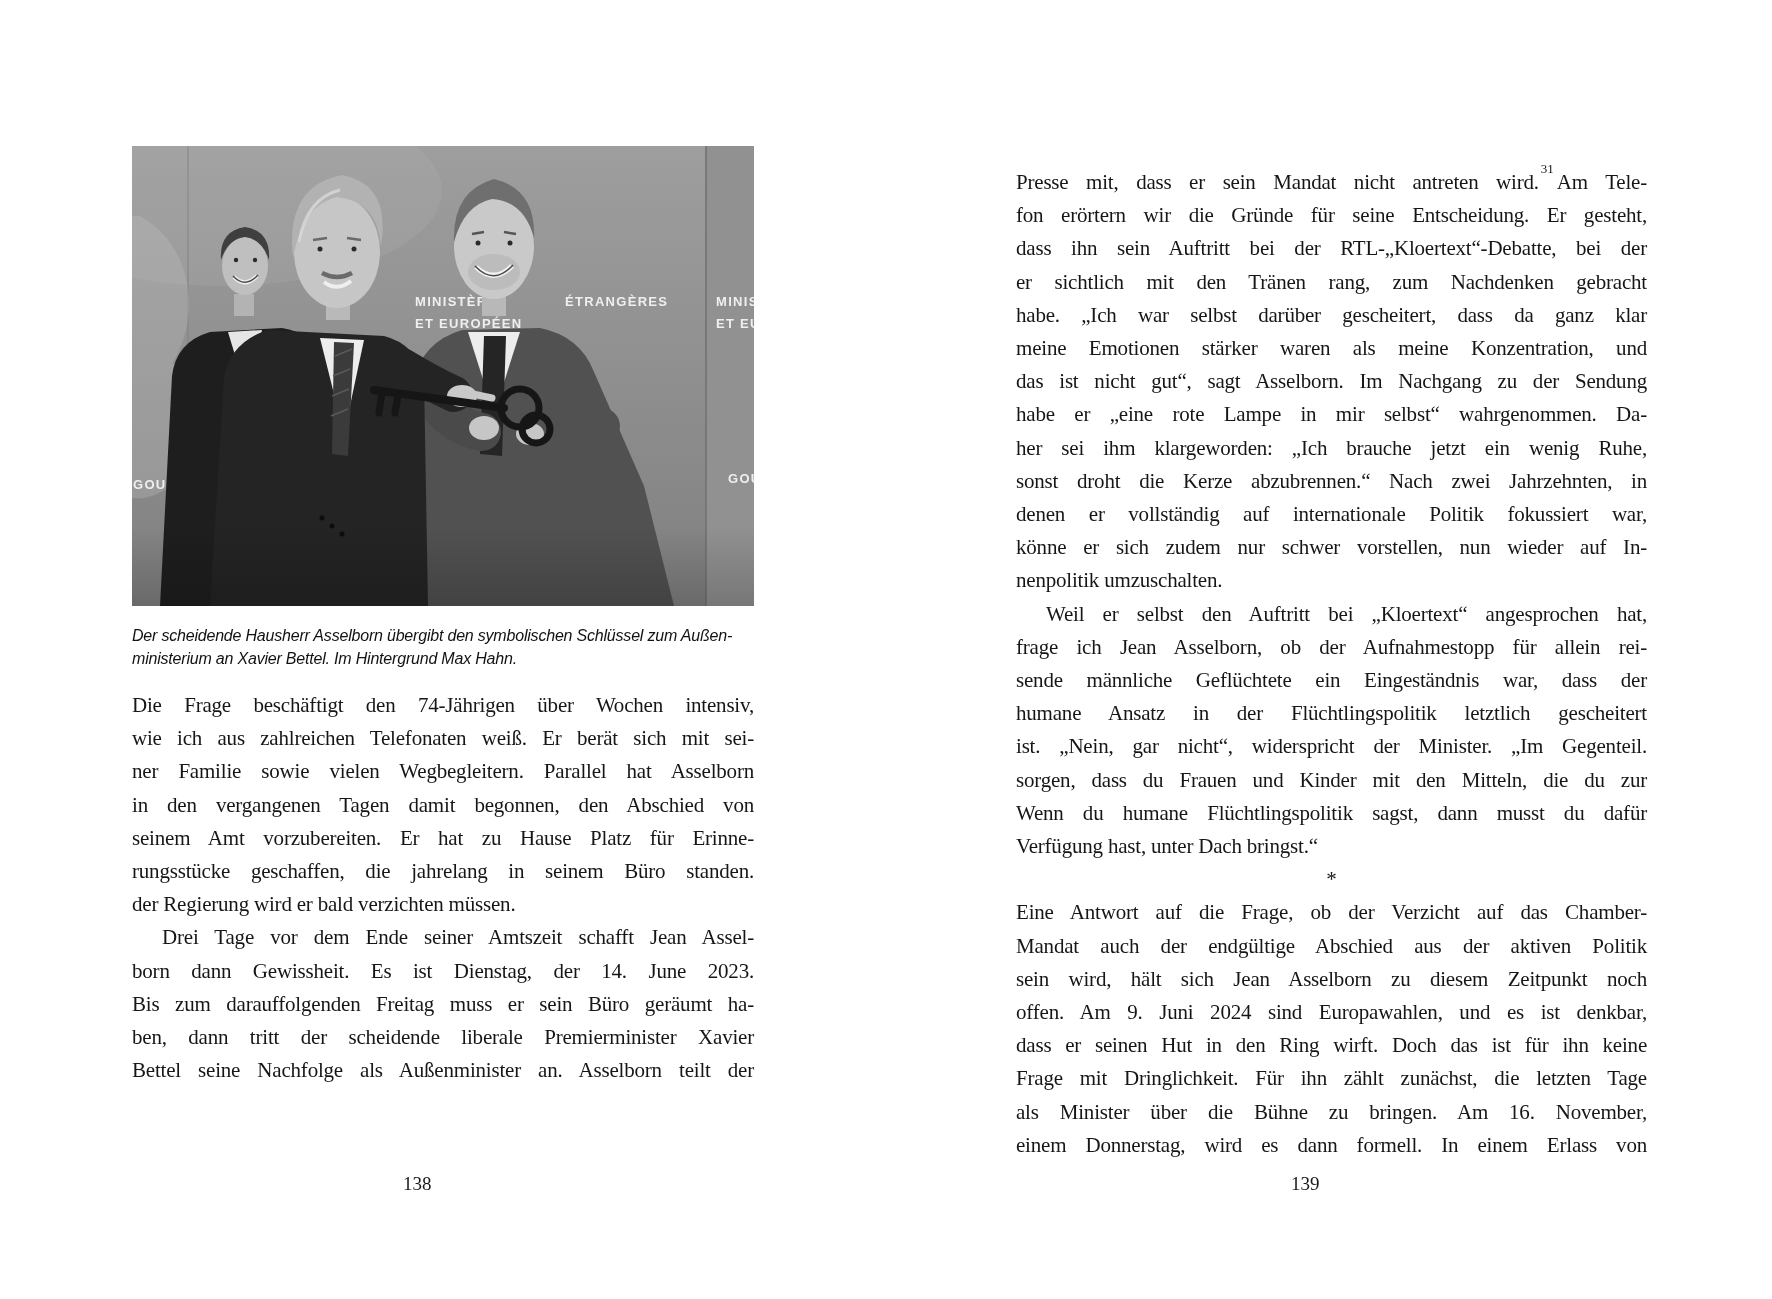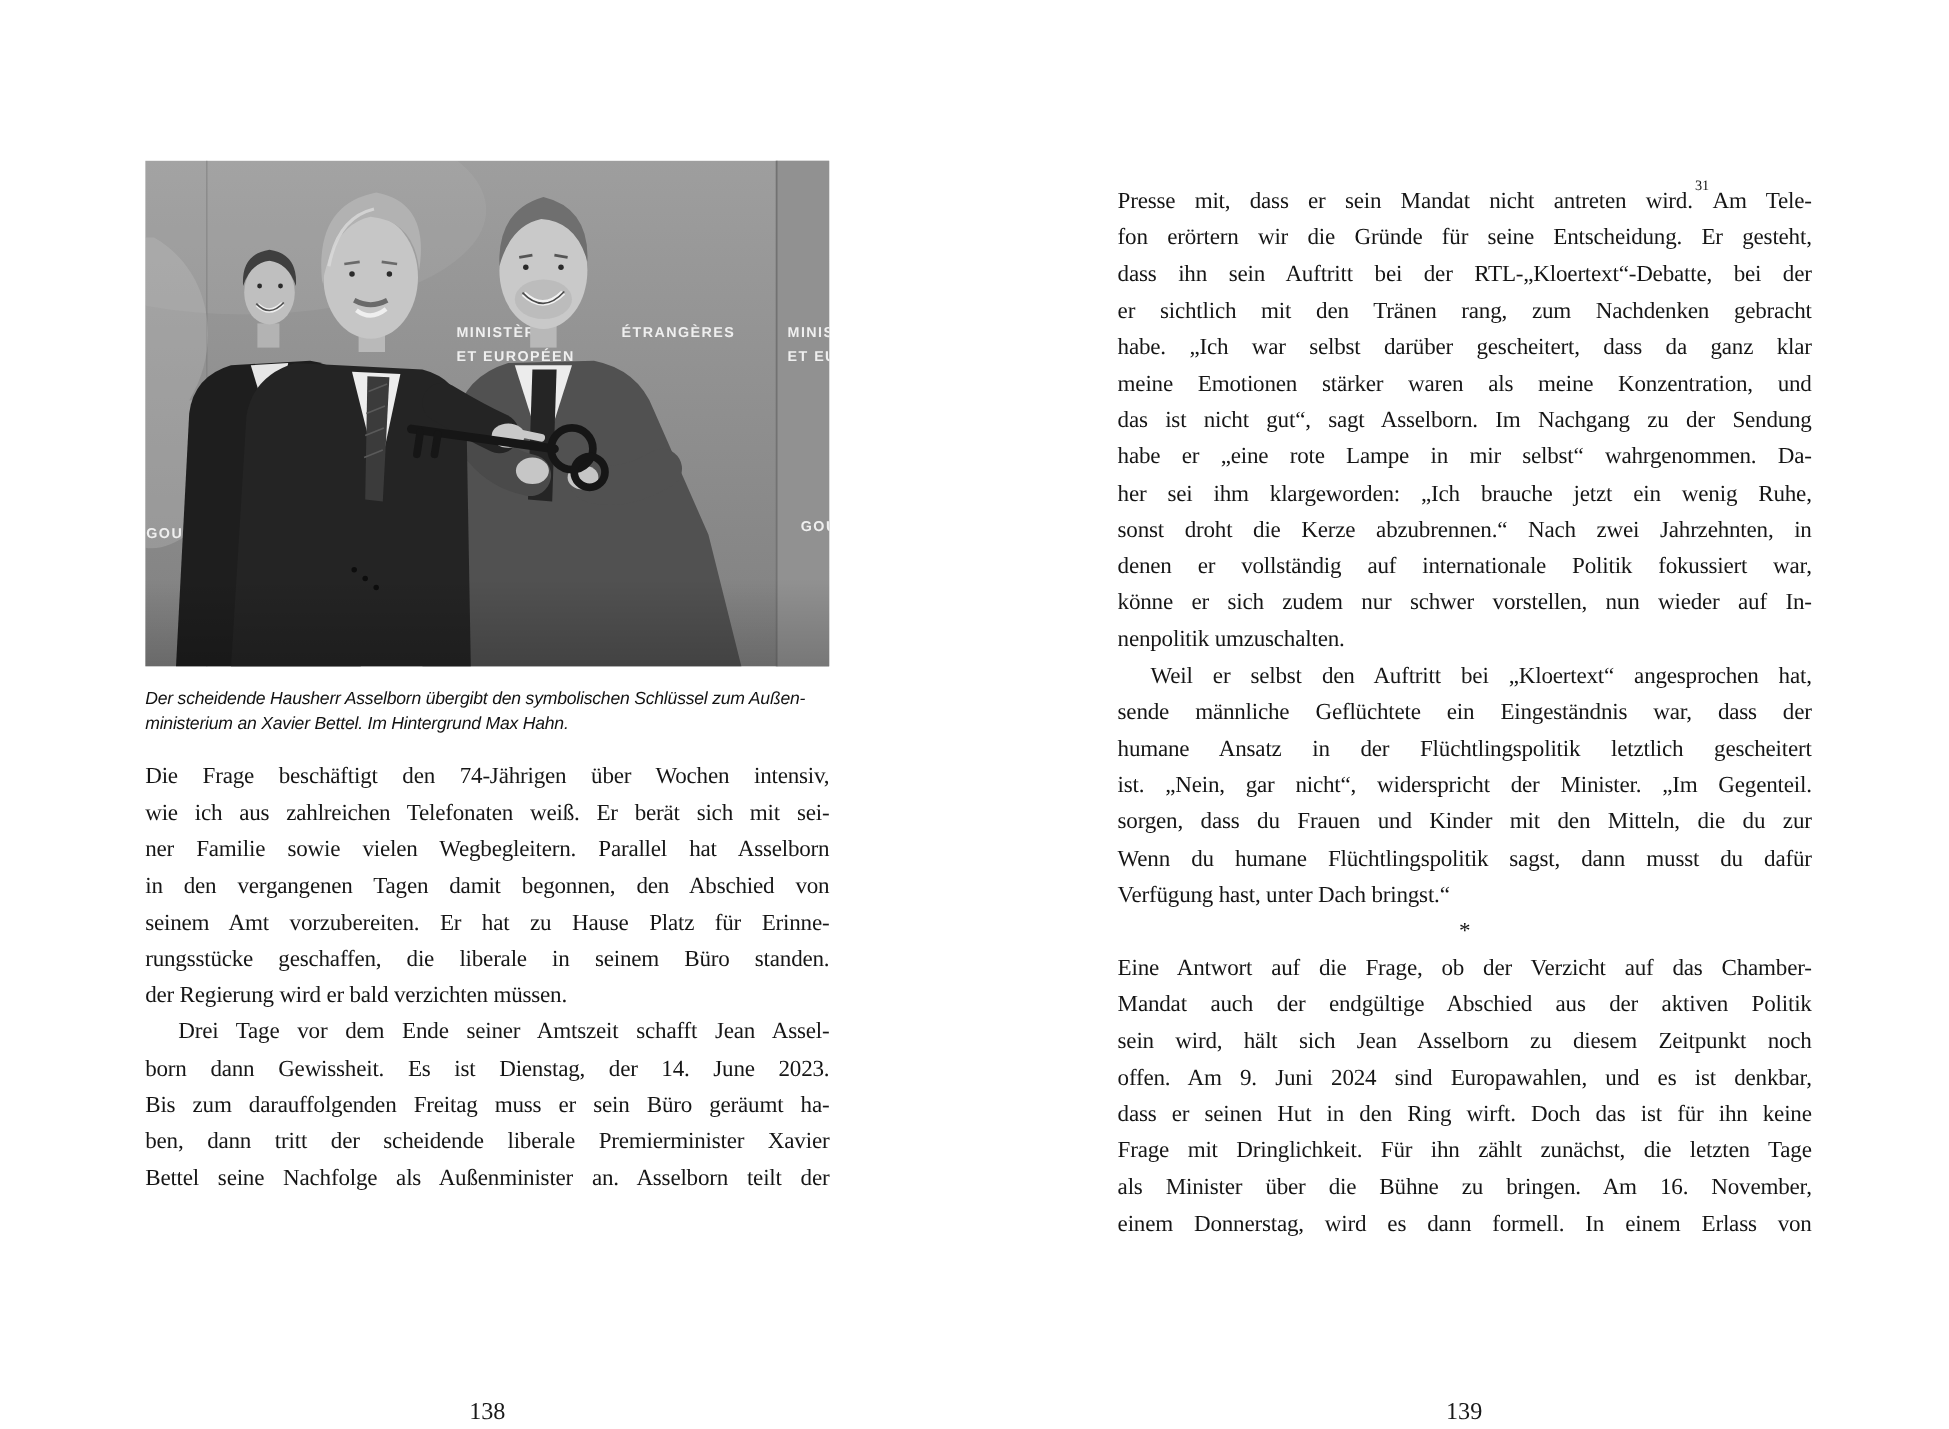--- a/index.html
+++ b/index.html
@@ -35,23 +35,23 @@
   .ln   { text-align: justify; text-align-last: justify; text-justify: inter-word; }
   .ln-left { text-align: left; text-align-last: left; }
   .indent { text-indent: 30px; }
   .sep { text-align: center; text-align-last: center; }
   sup.fn {
     font-size: 13px; letter-spacing: 0;
     position: relative; top: -8px;
     margin-left: 2px; margin-right: 3px;
   }
   .pagenum {
-    position: absolute; top: 1270px;
-    font-size: 22px; color: #1a1a1a;
-    width: 80px; text-align: center;
+    position: absolute; top: 1173px;
+    font-size: 19px; color: #1a1a1a;
+    width: 80px; text-align: left;
   }
   .pagenum-left  { left: 403px; }
   .pagenum-right { left: 1291px; }
   .wall-label {
     font-family: "Liberation Sans", sans-serif;
     font-weight: bold; font-size: 13px; letter-spacing: 1.3px;
     fill: #efefef;
   }
 </style>
 </head>
@@ -166,21 +166,21 @@
     <div>Der scheidende Hausherr Asselborn übergibt den symbolischen Schlüssel zum Außen-</div>
     <div>ministerium an Xavier Bettel. Im Hintergrund Max Hahn.</div>
   </div>
 
   <div class="body-col left-col">
     <div class="ln">Die Frage beschäftigt den 74-Jährigen über Wochen intensiv,</div>
     <div class="ln">wie ich aus zahlreichen Telefonaten weiß. Er berät sich mit sei-</div>
     <div class="ln">ner Familie sowie vielen Wegbegleitern. Parallel hat Asselborn</div>
     <div class="ln">in den vergangenen Tagen damit begonnen, den Abschied von</div>
     <div class="ln">seinem Amt vorzubereiten. Er hat zu Hause Platz für Erinne-</div>
-    <div class="ln">rungsstücke geschaffen, die liberale in seinem Büro standen.</div>
+    <div class="ln">rungsstücke geschaffen, die jahrelang in seinem Büro standen.</div>
     <div class="ln-left">der Regierung wird er bald verzichten müssen.</div>
     <div class="ln indent">Drei Tage vor dem Ende seiner Amtszeit schafft Jean Assel-</div>
     <div class="ln">born dann Gewissheit. Es ist Dienstag, der 14. June 2023.</div>
     <div class="ln">Bis zum darauffolgenden Freitag muss er sein Büro geräumt ha-</div>
     <div class="ln">ben, dann tritt der scheidende liberale Premierminister Xavier</div>
     <div class="ln">Bettel seine Nachfolge als Außenminister an. Asselborn teilt der</div>
   </div>
 
   <div class="pagenum pagenum-left">138</div>
 
@@ -192,20 +192,21 @@
     <div class="ln">habe. „Ich war selbst darüber gescheitert, dass da ganz klar</div>
     <div class="ln">meine Emotionen stärker waren als meine Konzentration, und</div>
     <div class="ln">das ist nicht gut“, sagt Asselborn. Im Nachgang zu der Sendung</div>
     <div class="ln">habe er „eine rote Lampe in mir selbst“ wahrgenommen. Da-</div>
     <div class="ln">her sei ihm klargeworden: „Ich brauche jetzt ein wenig Ruhe,</div>
     <div class="ln">sonst droht die Kerze abzubrennen.“ Nach zwei Jahrzehnten, in</div>
     <div class="ln">denen er vollständig auf internationale Politik fokussiert war,</div>
     <div class="ln">könne er sich zudem nur schwer vorstellen, nun wieder auf In-</div>
     <div class="ln-left">nenpolitik umzuschalten.</div>
     <div class="ln indent">Weil er selbst den Auftritt bei „Kloertext“ angesprochen hat,</div>
+    <div class="ln">frage ich Jean Asselborn, ob der Aufnahmestopp für allein rei-</div>
     <div class="ln">sende männliche Geflüchtete ein Eingeständnis war, dass der</div>
     <div class="ln">humane Ansatz in der Flüchtlingspolitik letztlich gescheitert</div>
     <div class="ln">ist. „Nein, gar nicht“, widerspricht der Minister. „Im Gegenteil.</div>
     <div class="ln">sorgen, dass du Frauen und Kinder mit den Mitteln, die du zur</div>
     <div class="ln">Wenn du humane Flüchtlingspolitik sagst, dann musst du dafür</div>
     <div class="ln-left">Verfügung hast, unter Dach bringst.“</div>
     <div class="sep">*</div>
     <div class="ln">Eine Antwort auf die Frage, ob der Verzicht auf das Chamber-</div>
     <div class="ln">Mandat auch der endgültige Abschied aus der aktiven Politik</div>
     <div class="ln">sein wird, hält sich Jean Asselborn zu diesem Zeitpunkt noch</div>

